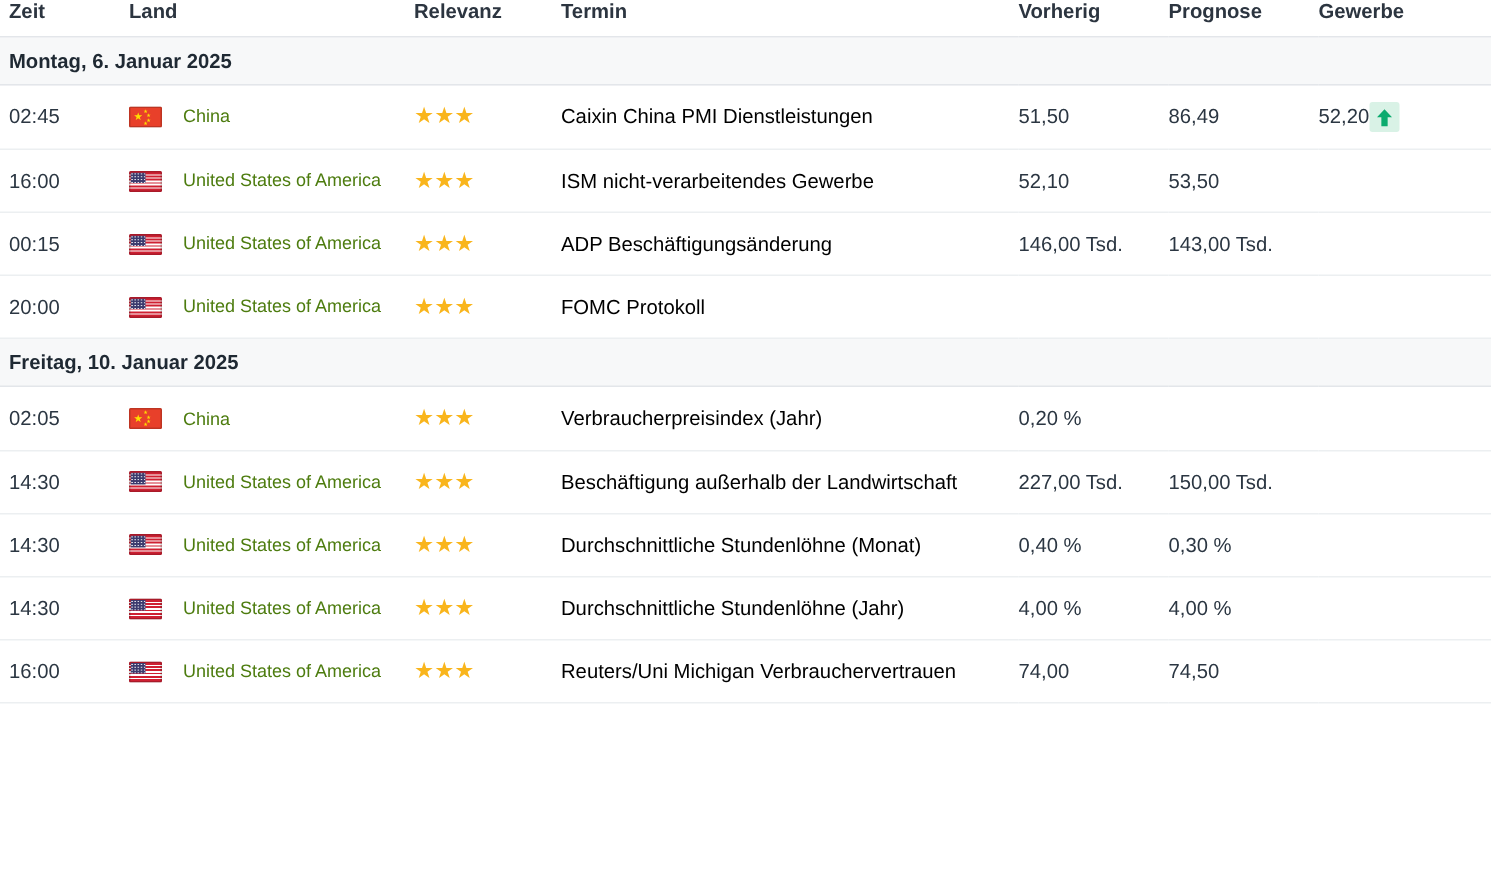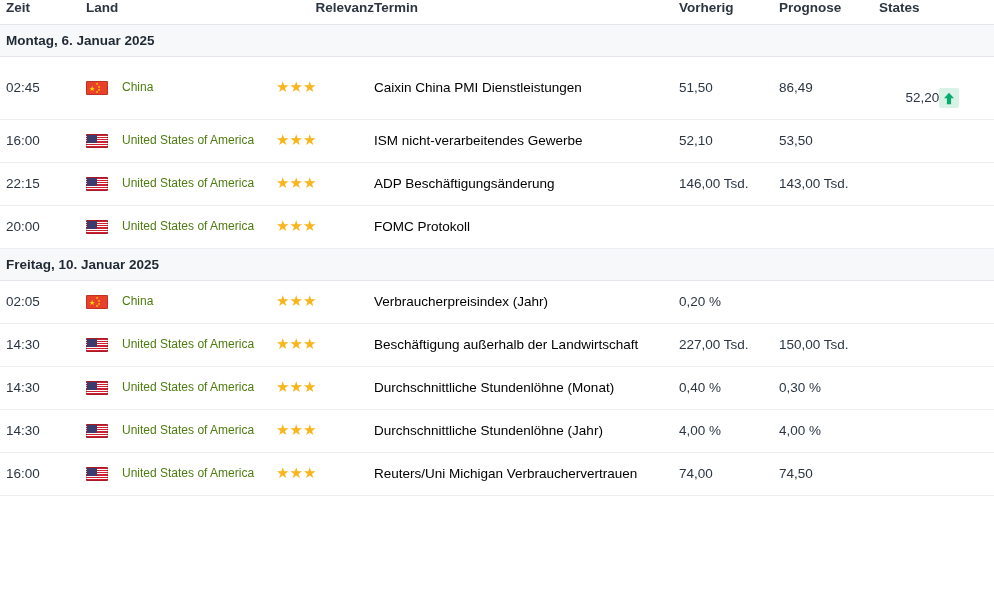--- a/index.html
+++ b/index.html
@@ -34,21 +34,21 @@
     text-align: left;
     padding: 0 0 9px 0;
     vertical-align: bottom;
     border-bottom: 1px solid #e3e6ea;
     background: #ffffff;
     white-space: nowrap;
   }
 
   .col-zeit   { width: 86px;  padding-left: 6px !important; }
   .col-land   { width: 190px; padding-left: 0 !important; }
-  .col-rel    { width: 98px; text-align: right;  }
+  .col-rel    { width: 98px;  }
   .col-termin { width: 305px; }
   .col-vorh   { width: 100px; }
   .col-prog   { width: 100px; }
   .col-aktu   { width: 115px; }
 
   
   tr.date-row td {
     background: #f7f8f9;
     border-bottom: 1px solid #e3e6ea;
     border-top: 1px solid #e3e6ea;
@@ -169,23 +169,22 @@
   td.cell-num {
     color: #2b3642;
     font-size: 13.5px;
     white-space: normal;
   }
 
   td.cell-actual { position: relative; }
   .actual-wrap {
     display: flex;
     align-items: center;
-    justify-content: center;
+    justify-content: flex-start;
     padding-right: 8px;
-    margin-top: 20px;
   }
   .arrow-box {
     width: 20px; height: 20px;
     background: #d9f2e6;
     border-radius: 2px;
     display: flex;
     align-items: center;
     justify-content: center;
     flex: 0 0 20px;
   }
@@ -205,21 +204,21 @@
         <col class="col-aktu">
     </colgroup>
     <thead>
       <tr>
         <th class="col-zeit">Zeit</th>
         <th class="col-land">Land</th>
         <th class="col-rel">Relevanz</th>
         <th class="col-termin">Termin</th>
         <th class="col-vorh">Vorherig</th>
         <th class="col-prog">Prognose</th>
-        <th class="col-aktu">States</th>
+        <th class="col-aktu">Gewerbe</th>
       </tr>
     </thead>
     <tbody id="cal-body">
         <tr class="date-row">
           <td colspan="7">Montag, 6. Januar 2025</td>
         </tr>
         <tr class="event-row">
           <td class="cell-time">02:45</td>
           <td class="cell-land">
             <span class="land-wrap">
@@ -262,21 +261,21 @@
           <td class="cell-termin"><a class="event-name">ISM nicht-verarbeitendes Gewerbe</a></td>
           <td class="cell-num">52,10</td>
           <td class="cell-num">53,50</td>
           <td class="cell-num cell-actual">
             <span class="actual-wrap">
               <span></span>
             </span>
           </td>
         </tr>
         <tr class="event-row">
-          <td class="cell-time">22:15</td>
+          <td class="cell-time">00:15</td>
           <td class="cell-land">
             <span class="land-wrap">
               <span class="flag flag-us">
                 <span class="canton"></span>
               </span>
               <a class="country-name">United States of America</a>
             </span>
           </td>
           <td class="cell-rel"><span class="stars"><span class="star">★</span><span class="star">★</span><span class="star">★</span></span></td>
           <td class="cell-termin"><a class="event-name">ADP Beschäftigungsänderung</a></td>

